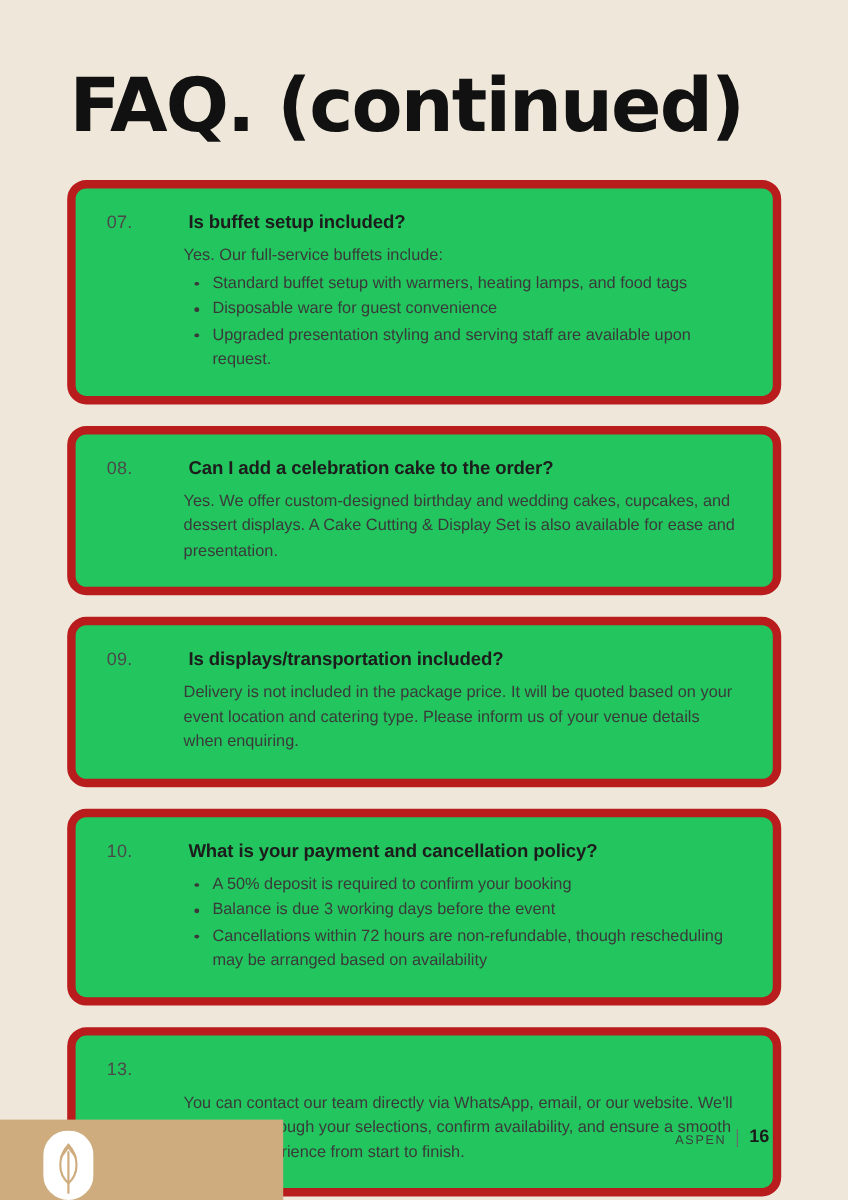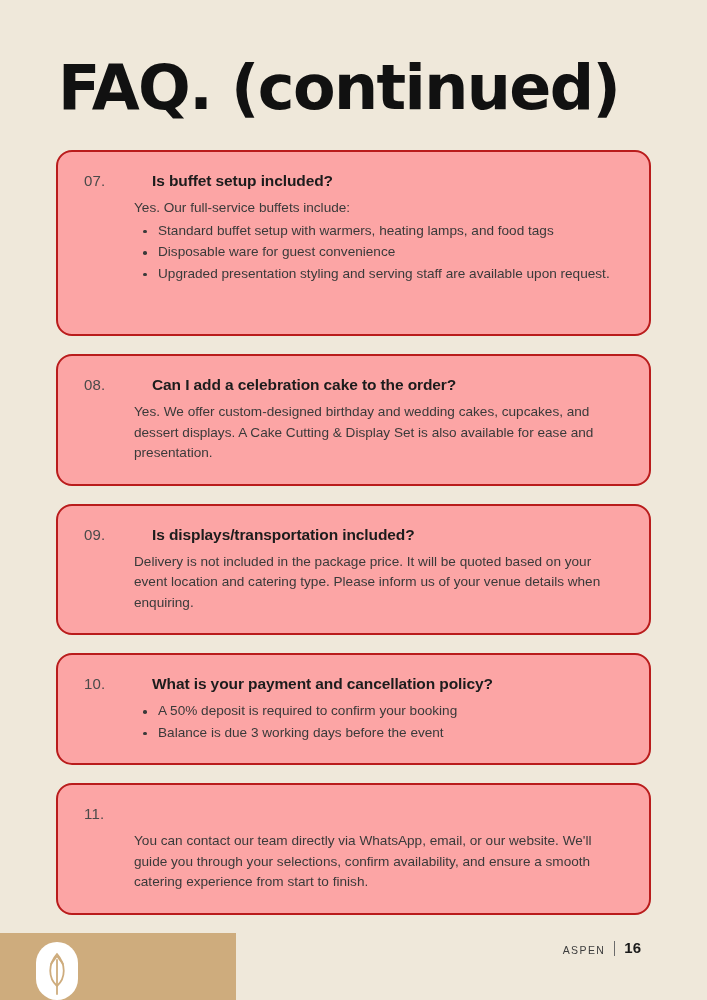--- a/index.html
+++ b/index.html
@@ -40,22 +40,22 @@
   
   .faq-stack {
     position: absolute;
     left: 56px;
     top: 150px;
     width: 595px;
   }
 
   .faq-card {
     box-sizing: border-box;
-    background: #fca5a5;
-    border: 2px solid #b91c1c;
+    background: #22c55e;
+    border: 7px solid #b91c1c;
     border-radius: 16px;
     padding: 18px 26px 20px 26px;
     margin-bottom: 18px;
   }
   .faq-card.tall {
     min-height: 186px;
   }
 
   .faq-head {
     display: flex;
@@ -73,21 +73,21 @@
   .faq-q {
     font-size: 15.5px;
     line-height: 22px;
     font-weight: 700;
     color: #1c1c1c;
     letter-spacing: -0.1px;
     margin-left: 28px;
   }
 
   .faq-body {
-    margin-left: 50px;
+    margin-left: 64px;
     margin-top: 6px;
   }
   .faq-intro,
   .faq-answer {
     font-size: 13.6px;
     line-height: 20.5px;
     color: #3a3a3a;
     margin: 0;
   }
   .faq-answer {
@@ -207,27 +207,28 @@
 
     <div class="faq-card">
       <div class="faq-head">
         <span class="faq-num">10.</span>
         <span class="faq-q">What is your payment and cancellation policy?</span>
       </div>
       <div class="faq-body">
         <ul class="faq-list">
           <li>A 50% deposit is required to confirm your booking</li>
           <li>Balance is due 3 working days before the event</li>
+          <li>Cancellations within 72 hours are non-refundable, though rescheduling may be arranged based on availability</li>
         </ul>
       </div>
     </div>
 
     <div class="faq-card">
       <div class="faq-head">
-        <span class="faq-num">11.</span>
+        <span class="faq-num">13.</span>
       </div>
       <div class="faq-body">
         <p class="faq-answer">You can contact our team directly via WhatsApp, email, or our website. We'll guide you through your selections, confirm availability, and ensure a smooth catering experience from start to finish.</p>
       </div>
     </div>
 
   </div>
 
   <div class="footer-block">
     <svg class="footer-logo" viewBox="0 0 42 58">

